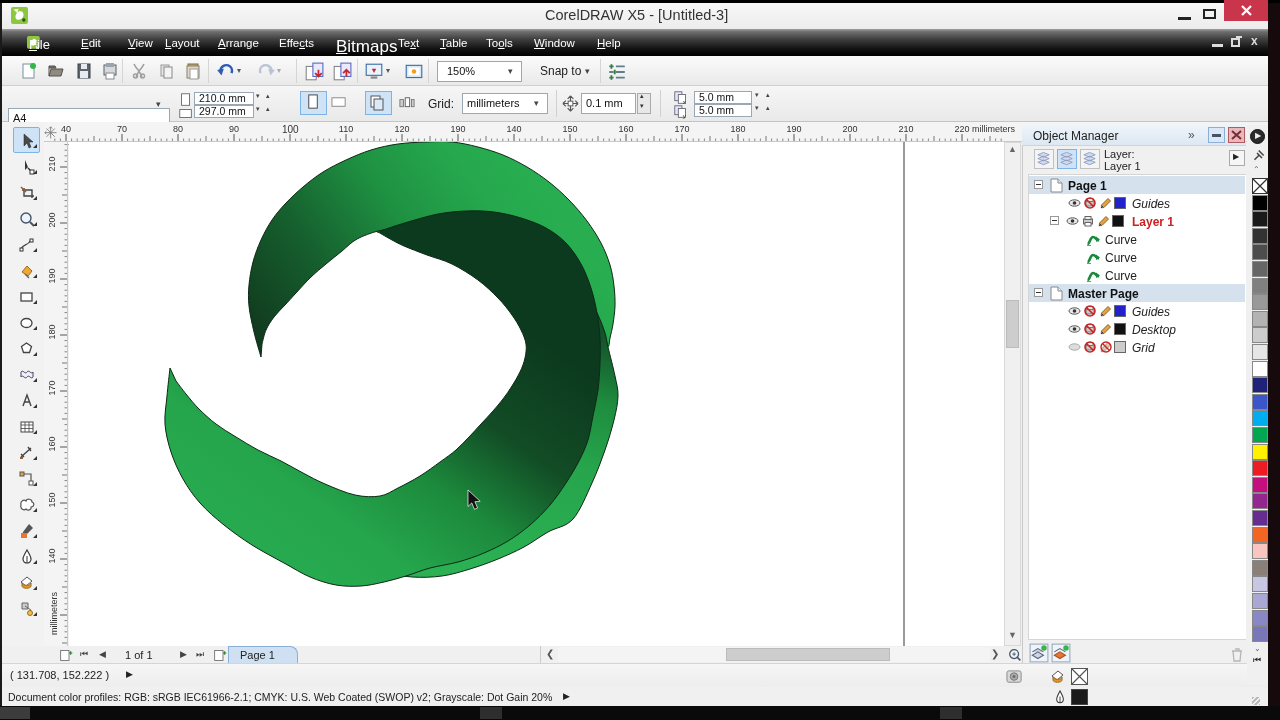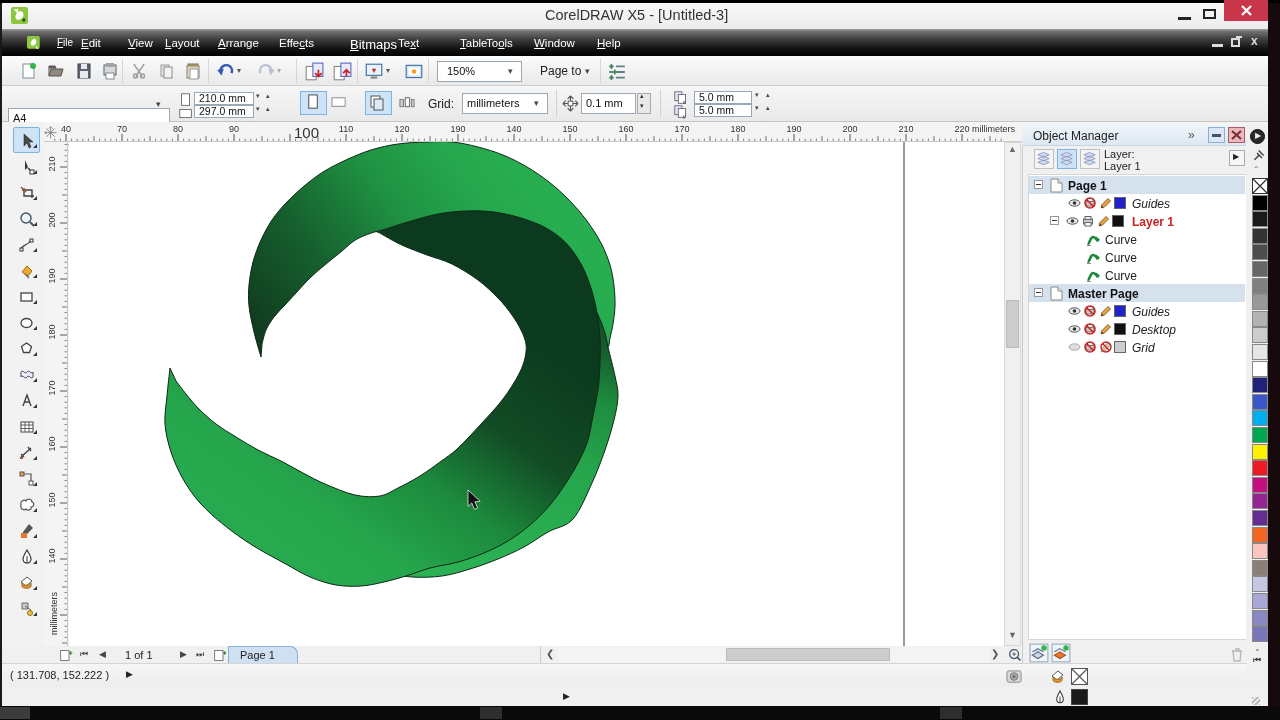--- a/index.html
+++ b/index.html
@@ -28,29 +28,29 @@
 <svg class="abs" style="left:1240px;top:4px;" width="13" height="13" viewBox="0 0 13 13">
       <path d="M2,2 L11,11 M11,2 L2,11" stroke="#fff" stroke-width="2.3"></path>
     </svg>
 
 <div class="abs" style="left:2px;top:29px;width:1266px;height:27px;background:linear-gradient(#a0a0a0 0%,#6e6e6e 10%,#3e3e3e 38%,#141414 72%,#000 100%);"></div>
 <svg class="abs" style="left:27px;top:36px;" width="14" height="14" viewBox="0 0 17 17">
 <rect width="15.5" height="15.5" rx="2" fill="#8dc63f"></rect>
 <path d="M8,3.2 C11,3.2 12.2,6 11.2,8.5 C10,11.2 7.3,12.3 5.5,11.2 C3.7,10.1 4.2,7 5.8,5.4 Z" fill="#fff"></path>
 <path d="M10.5,11 L14.5,15.5 L11,15.5 Z" fill="#e8f0d8"></path>
 </svg>
-<div class="txt" style="left:57px;top:37px;font-size:10px;color:#fff;"><span style="text-decoration:underline;">F</span>ile</div>
+<div class="txt" style="left:29px;top:37px;font-size:13px;color:#fff;"><span style="text-decoration:underline;">F</span>ile</div>
 <div class="txt" style="left:81px;top:37px;font-size:11.5px;color:#fff;"><span style="text-decoration:underline;">E</span>dit</div>
 <div class="txt" style="left:128px;top:37px;font-size:11.5px;color:#fff;"><span style="text-decoration:underline;">V</span>iew</div>
 <div class="txt" style="left:165px;top:37px;font-size:11.5px;color:#fff;"><span style="text-decoration:underline;">L</span>ayout</div>
 <div class="txt" style="left:218px;top:37px;font-size:11.5px;color:#fff;"><span style="text-decoration:underline;">A</span>rrange</div>
 <div class="txt" style="left:279px;top:37px;font-size:11.5px;color:#fff;">Effe<span style="text-decoration:underline;">c</span>ts</div>
-<div class="txt" style="left:350px;top:37px;font-size:13px;color:#fff;"><span style="text-decoration:underline;">B</span>itmaps</div>
+<div class="txt" style="left:336px;top:37px;font-size:17px;color:#fff;"><span style="text-decoration:underline;">B</span>itmaps</div>
 <div class="txt" style="left:398px;top:37px;font-size:11.5px;color:#fff;">Te<span style="text-decoration:underline;">x</span>t</div>
-<div class="txt" style="left:460px;top:37px;font-size:11.5px;color:#fff;"><span style="text-decoration:underline;">T</span>able</div>
+<div class="txt" style="left:440px;top:37px;font-size:11.5px;color:#fff;"><span style="text-decoration:underline;">T</span>able</div>
 <div class="txt" style="left:486px;top:37px;font-size:11.5px;color:#fff;">To<span style="text-decoration:underline;">o</span>ls</div>
 <div class="txt" style="left:534px;top:37px;font-size:11.5px;color:#fff;"><span style="text-decoration:underline;">W</span>indow</div>
 <div class="txt" style="left:597px;top:37px;font-size:11.5px;color:#fff;"><span style="text-decoration:underline;">H</span>elp</div>
 
 <div class="abs" style="left:1212px;top:44px;width:11px;height:3px;background:#ddd;"></div>
 <div class="abs" style="left:1231px;top:38px;width:9px;height:9px;border:2px solid #ddd;"></div>
 <div class="abs" style="left:1236px;top:36px;width:6px;height:2px;background:#ddd;"></div>
 <div class="txt" style="left:1251px;top:34px;color:#ddd;font-size:12px;font-weight:bold;">x</div>
 <div class="abs" style="left:2px;top:56px;width:1266px;height:30px;background:linear-gradient(#fbfbfb,#e9e9e9);border-bottom:1px solid #d0d0d0;"></div>
 <svg class="abs" style="left:20px;top:62px;" width="18" height="18" viewBox="0 0 18 18">
@@ -116,21 +116,21 @@
     </svg>
 <div class="txt" style="left:386px;top:66px;font-size:8px;color:#555;">▾</div>
     <svg class="abs" style="left:404px;top:62px;" width="20" height="20" viewBox="0 0 18 18">
       <rect x="2" y="3" width="14" height="11" fill="#d9e6f5" stroke="#3d6ea5"></rect>
       <rect x="4" y="5" width="10" height="7" fill="#fff"></rect>
       <circle cx="9" cy="8.5" r="2" fill="#f59d1e"></circle>
     </svg>
 <div class="abs" style="left:428px;top:59px;width:1px;height:24px;background:#d5d5d5;"></div>
     <div class="fld" style="left:437px;top:61px;width:85px;height:21px;line-height:19px;padding-left:9px;">150%</div>
     <div class="txt" style="left:508px;top:66px;font-size:9px;color:#444;">▾</div>
-    <div class="txt" style="left:540px;top:64px;font-size:12px;color:#222;">Page to</div>
+    <div class="txt" style="left:540px;top:64px;font-size:12px;color:#222;">Snap to</div>
     <div class="txt" style="left:585px;top:66px;font-size:9px;color:#444;">▾</div>
     <div class="abs" style="left:600px;top:59px;width:1px;height:24px;background:#d5d5d5;"></div>
     <svg class="abs" style="left:607px;top:62px;" width="20" height="20" viewBox="0 0 18 18">
       <path d="M2,4 h4 M2,9 h4 M2,14 h4 M8,4 h8 M8,9 h8 M8,14 h8" stroke="#607d8b" stroke-width="1.6"></path>
       <path d="M4,2 v4 M7,7 v4 M4,12 v4" stroke="#2e7d32" stroke-width="1.6"></path>
     </svg>
 <div class="abs" style="left:2px;top:86px;width:1266px;height:36px;background:linear-gradient(#f6f6f6,#e9e9e9);border-bottom:1px solid #c4c4c4;"></div>
 <div class="fld" style="left:8px;top:108px;width:162px;height:37px;line-height:19px;">A4</div>
     <div class="txt" style="left:156px;top:99px;font-size:9px;color:#444;">▾</div>
     <svg class="abs" style="left:178px;top:92px;" width="16" height="16" viewBox="0 0 18 18">
@@ -365,21 +365,21 @@
       <line x1="976.8" y1="16.5" x2="976.8" y2="19" stroke="#888" stroke-width="1"></line>
       <line x1="982.4" y1="16.5" x2="982.4" y2="19" stroke="#888" stroke-width="1"></line>
       <line x1="988.0" y1="14" x2="988.0" y2="19" stroke="#777" stroke-width="1"></line>
       <line x1="993.6" y1="16.5" x2="993.6" y2="19" stroke="#888" stroke-width="1"></line>
       <line x1="999.2" y1="16.5" x2="999.2" y2="19" stroke="#888" stroke-width="1"></line>
     </svg>
     <div class="txt" style="left:58px;top:124px;font-size:9px;color:#333;width:16px;text-align:center;">40</div>
     <div class="txt" style="left:114px;top:124px;font-size:9px;color:#333;width:16px;text-align:center;">70</div>
     <div class="txt" style="left:170px;top:124px;font-size:9px;color:#333;width:16px;text-align:center;">80</div>
     <div class="txt" style="left:226px;top:124px;font-size:9px;color:#333;width:16px;text-align:center;">90</div>
-    <div class="txt" style="left:294px;top:124px;font-size:15px;color:#333;width:16px;">100</div>
+    <div class="txt" style="left:282px;top:124px;font-size:10px;color:#333;width:16px;">100</div>
     <div class="txt" style="left:338px;top:124px;font-size:9px;color:#333;width:16px;text-align:center;">110</div>
     <div class="txt" style="left:394px;top:124px;font-size:9px;color:#333;width:16px;text-align:center;">120</div>
     <div class="txt" style="left:450px;top:124px;font-size:9px;color:#333;width:16px;text-align:center;">190</div>
     <div class="txt" style="left:506px;top:124px;font-size:9px;color:#333;width:16px;text-align:center;">140</div>
     <div class="txt" style="left:562px;top:124px;font-size:9px;color:#333;width:16px;text-align:center;">150</div>
     <div class="txt" style="left:618px;top:124px;font-size:9px;color:#333;width:16px;text-align:center;">160</div>
     <div class="txt" style="left:674px;top:124px;font-size:9px;color:#333;width:16px;text-align:center;">170</div>
     <div class="txt" style="left:730px;top:124px;font-size:9px;color:#333;width:16px;text-align:center;">180</div>
     <div class="txt" style="left:786px;top:124px;font-size:9px;color:#333;width:16px;text-align:center;">190</div>
     <div class="txt" style="left:842px;top:124px;font-size:9px;color:#333;width:16px;text-align:center;">200</div>
@@ -652,20 +652,21 @@
       <circle cx="8.5" cy="8" r="1.5" fill="#666"></circle>
     </svg>
 <svg class="abs" style="left:1049px;top:668px;" width="18" height="18" viewBox="0 0 18 18">
       <path d="M3,8 L9,3 L14,7 L8,12 Z" fill="#fff" stroke="#555"></path>
       <path d="M4,9 C4,12 13,12 13,9 L13,12 C13,15 4,15 4,12 Z" fill="#e8932c" stroke="#9a6d1d"></path>
     </svg>
 <div class="abs" style="left:1071px;top:668px;width:17px;height:17px;background:#fff;border:1px solid #555;"></div>
     <svg class="abs" style="left:1071px;top:668px;" width="17" height="17" viewBox="0 0 17 17">
       <path d="M1,1 L16,16 M16,1 L1,16" stroke="#555" stroke-width="1.2"></path>
     </svg>
+    <div class="txt" style="left:8px;top:691px;font-size:10.5px;color:#222;">Document color profiles: RGB: sRGB IEC61966-2.1; CMYK: U.S. Web Coated (SWOP) v2; Grayscale: Dot Gain 20%</div>
     <div class="txt" style="left:563px;top:691px;font-size:9px;color:#222;">▶</div>
     <svg class="abs" style="left:1052px;top:689px;" width="17" height="17" viewBox="0 0 18 18">
       <path d="M8.5,2 C6,6.5 5,8.5 5,10.5 C5,13 6.7,14.5 8.5,14.5 C10.3,14.5 12,13 12,10.5 C12,8.5 11,6.5 8.5,2 Z" fill="#fff" stroke="#333" stroke-width="1.1"></path>
       <path d="M8.5,8 L8.5,14.5" stroke="#333"></path>
     </svg>
 <div class="abs" style="left:1071px;top:689px;width:17px;height:16px;background:#1a1a1a;border:1px solid #444;"></div>
     <div class="abs" style="left:1252px;top:697px;width:8px;height:8px;background:repeating-linear-gradient(135deg,#bbb 0 1.5px,transparent 1.5px 3.5px);"></div>
     <div class="abs" style="left:0;top:706px;width:1280px;height:14px;background:#0a0a0a;"></div>
     <div class="abs" style="left:0;top:707px;width:30px;height:12px;background:#3c3c3c;"></div>
     <div class="abs" style="left:480px;top:707px;width:22px;height:12px;background:#2e2e2e;"></div>

